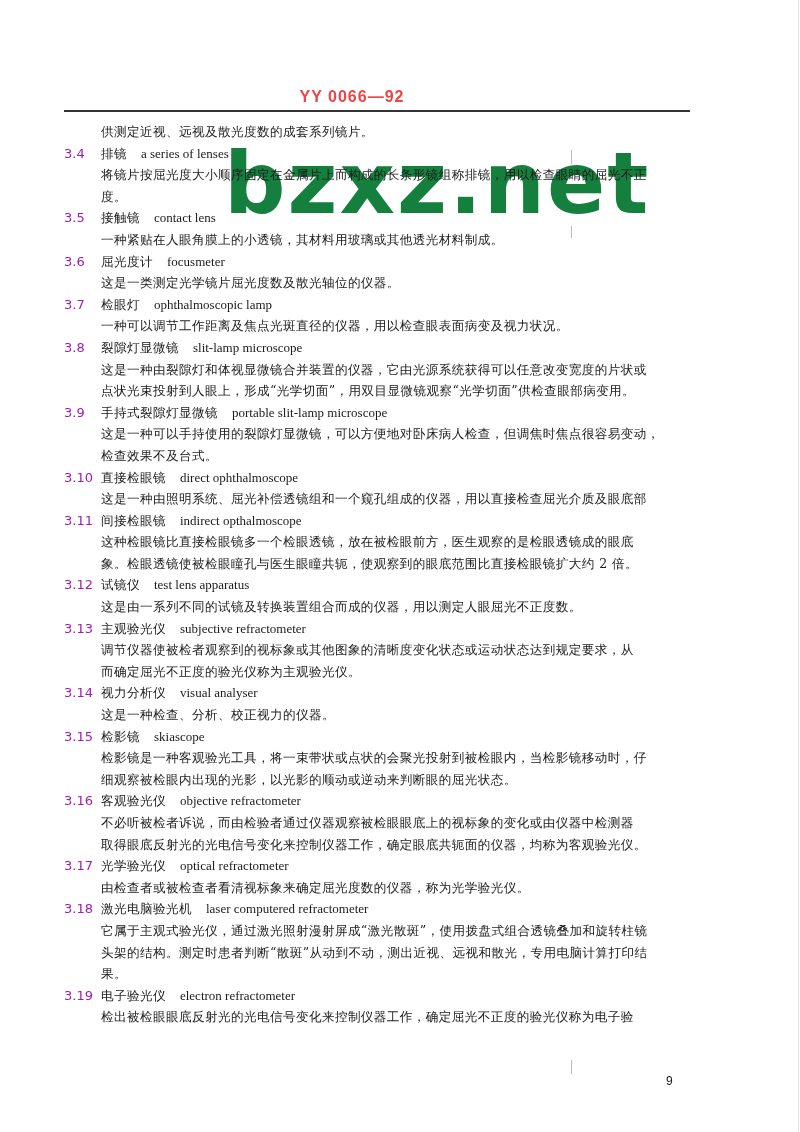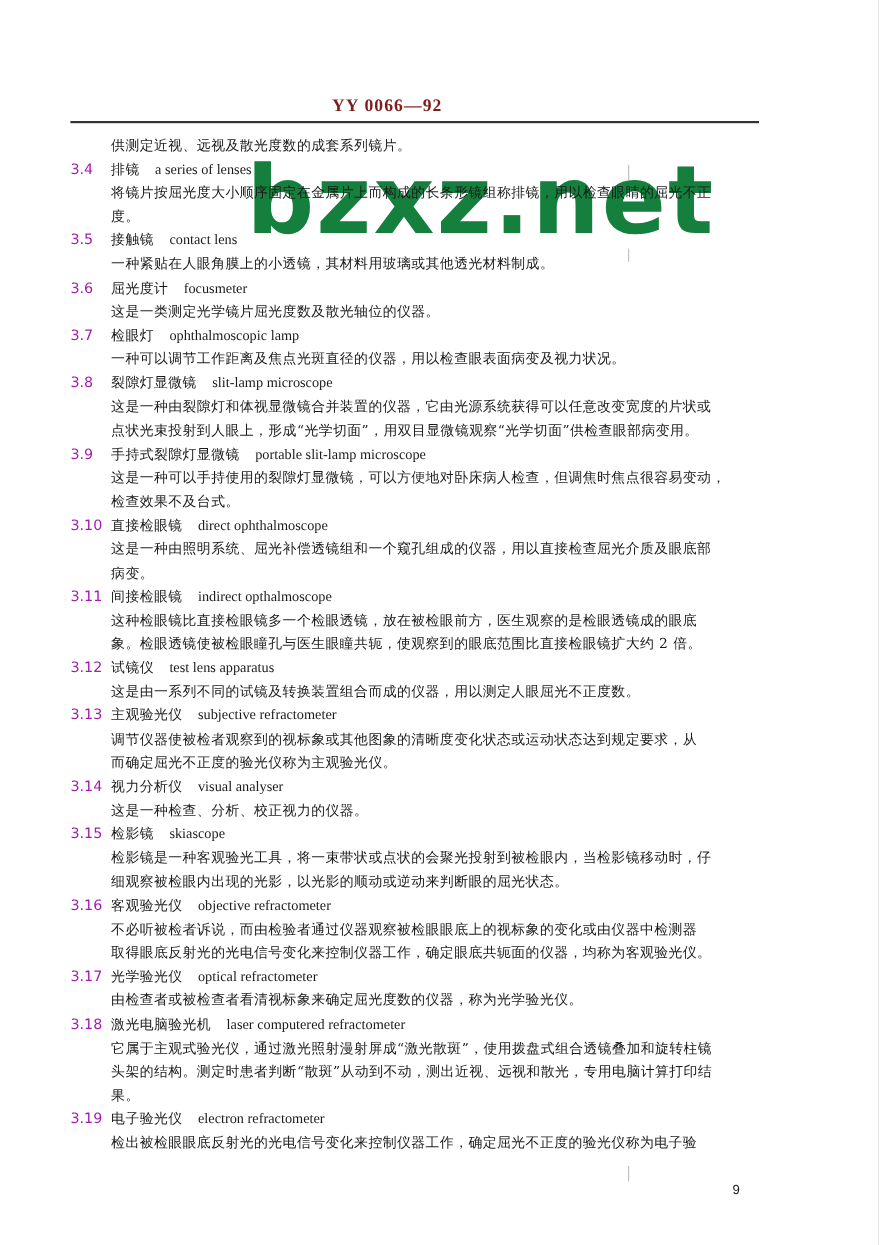--- a/index.html
+++ b/index.html
@@ -1,20 +1,20 @@
 <!DOCTYPE html>
 <html><head>
 <meta charset="utf-8">
 <style>
   html, body { margin:0; padding:0; background:#ffffff; }
   body { width:800px; height:1132px; position:relative; overflow:hidden;
          font-family:"DejaVu Serif","Liberation Serif",serif; color:#1a1a1a; }
   .header { position:absolute; top:88px; left:0; width:704px; text-align:center;
-            font-family:Liberation Serif, serif; font-weight:bold;
-            font-size:16px; letter-spacing:1px; color:#7f1d1d; }
+            font-family:Liberation Sans, sans-serif; font-weight:bold;
+            font-size:16px; letter-spacing:1px; color:#ef4444; }
   .rule { position:absolute; top:110px; left:64px; width:626px; height:2px; background:#333; }
   .watermark { position:absolute; top:140px; left:224px; font-family:"DejaVu Sans","Liberation Sans",sans-serif;
                font-weight:bold; font-size:86px; color:#15803d; letter-spacing:2px; line-height:1; z-index:0; }
   .content { position:absolute; top:121px; left:64px; width:630px; z-index:1; }
   .line { font-size:12.6px; line-height:21.6px; height:21.6px; white-space:nowrap; }
   .indent { padding-left:37px; }
   .num { display:inline-block; width:37px; font-family:"DejaVu Sans","Liberation Sans",sans-serif;
          font-size:13px; color:#a21caf; }
   .cn { letter-spacing:0.4px; }
   .en { margin-left:14px; font-family:"Liberation Serif","DejaVu Serif",serif; font-size:13px;margin-top:44px; }
@@ -46,21 +46,20 @@
     <div class="line"><span class="num">3.7</span><span class="cn">检眼灯</span><span class="en">ophthalmoscopic lamp</span></div>
     <div class="line indent cn">一种可以调节工作距离及焦点光斑直径的仪器，用以检查眼表面病变及视力状况。</div>
     <div class="line"><span class="num">3.8</span><span class="cn">裂隙灯显微镜</span><span class="en">slit-lamp microscope</span></div>
     <div class="line indent cn">这是一种由裂隙灯和体视显微镜合并装置的仪器，它由光源系统获得可以任意改变宽度的片状或</div>
     <div class="line indent cn">点状光束投射到人眼上，形成“光学切面”，用双目显微镜观察“光学切面”供检查眼部病变用。</div>
     <div class="line"><span class="num">3.9</span><span class="cn">手持式裂隙灯显微镜</span><span class="en">portable slit-lamp microscope</span></div>
     <div class="line indent cn">这是一种可以手持使用的裂隙灯显微镜，可以方便地对卧床病人检查，但调焦时焦点很容易变动，</div>
     <div class="line indent cn">检查效果不及台式。</div>
     <div class="line"><span class="num">3.10</span><span class="cn">直接检眼镜</span><span class="en">direct ophthalmoscope</span></div>
     <div class="line indent cn">这是一种由照明系统、屈光补偿透镜组和一个窥孔组成的仪器，用以直接检查屈光介质及眼底部</div>
-    <div class="line indent cn">病变。</div>
     <div class="line"><span class="num">3.11</span><span class="cn">间接检眼镜</span><span class="en">indirect opthalmoscope</span></div>
     <div class="line indent cn">这种检眼镜比直接检眼镜多一个检眼透镜，放在被检眼前方，医生观察的是检眼透镜成的眼底</div>
     <div class="line indent cn">象。检眼透镜使被检眼瞳孔与医生眼瞳共轭，使观察到的眼底范围比直接检眼镜扩大约 2 倍。</div>
     <div class="line"><span class="num">3.12</span><span class="cn">试镜仪</span><span class="en">test lens apparatus</span></div>
     <div class="line indent cn">这是由一系列不同的试镜及转换装置组合而成的仪器，用以测定人眼屈光不正度数。</div>
     <div class="line"><span class="num">3.13</span><span class="cn">主观验光仪</span><span class="en">subjective refractometer</span></div>
     <div class="line indent cn">调节仪器使被检者观察到的视标象或其他图象的清晰度变化状态或运动状态达到规定要求，从</div>
     <div class="line indent cn">而确定屈光不正度的验光仪称为主观验光仪。</div>
     <div class="line"><span class="num">3.14</span><span class="cn">视力分析仪</span><span class="en">visual analyser</span></div>
     <div class="line indent cn">这是一种检查、分析、校正视力的仪器。</div>

